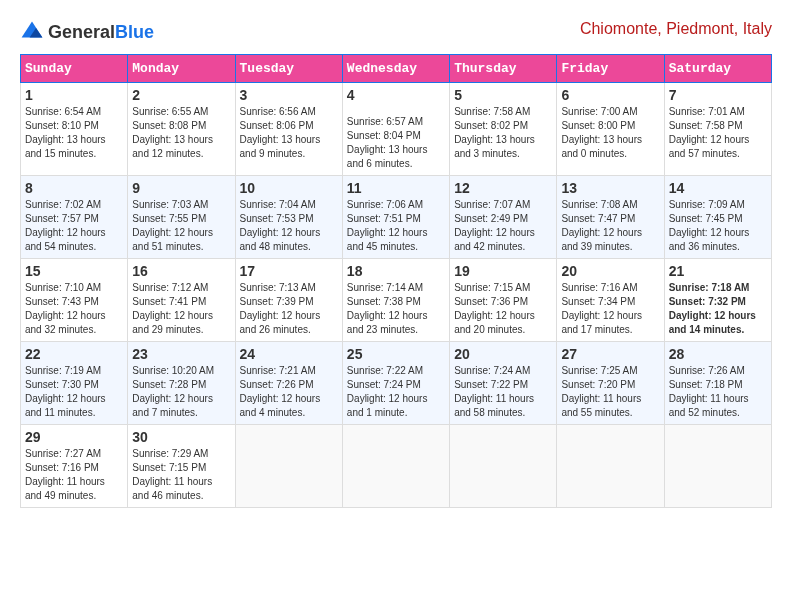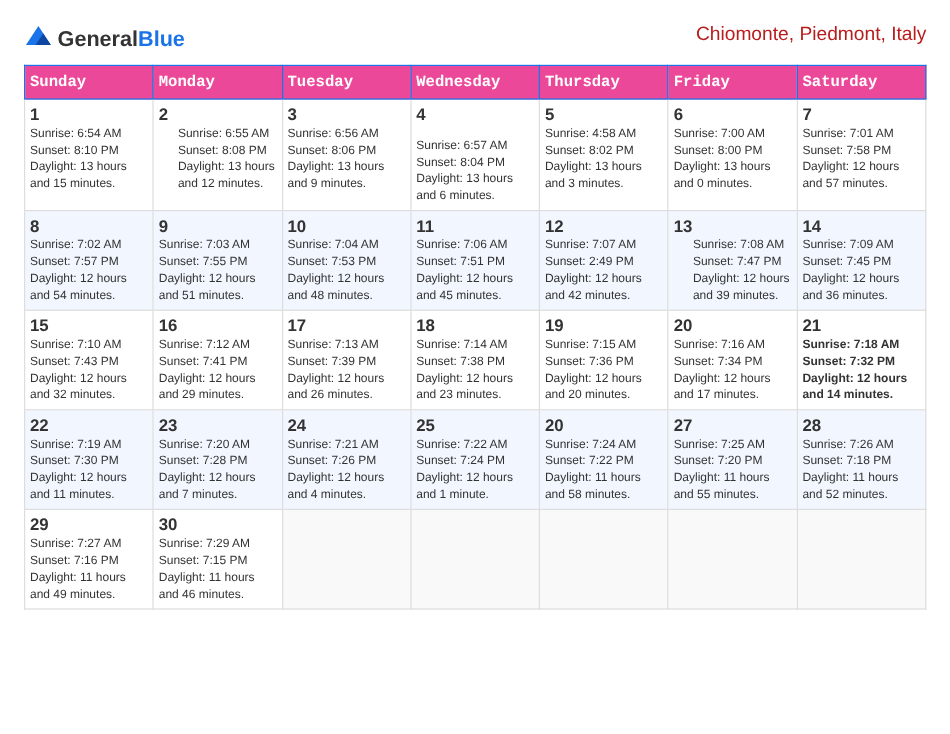--- a/index.html
+++ b/index.html
@@ -130,42 +130,42 @@
   <tr class="row-bg-odd">
         <td>
           <span class="day-num">1</span>
           <div class="day-info" style="white-space: pre-line;">Sunrise: 6:54 AM
 Sunset: 8:10 PM
 Daylight: 13 hours
 and 15 minutes.</div>
         </td>
         <td>
           <span class="day-num">2</span>
-          <div class="day-info" style="white-space: pre-line; margin-left: 16px;">Sunrise: 6:55 AM
+          <div class="day-info" style="white-space: pre-line;">Sunrise: 6:55 AM
 Sunset: 8:08 PM
 Daylight: 13 hours
 and 12 minutes.</div>
         </td>
         <td>
           <span class="day-num">3</span>
           <div class="day-info" style="white-space: pre-line;">Sunrise: 6:56 AM
 Sunset: 8:06 PM
 Daylight: 13 hours
 and 9 minutes.</div>
         </td>
         <td>
           <span class="day-num">4</span>
           <div class="day-info" style="white-space: pre-line; margin-top: 12px;">Sunrise: 6:57 AM
 Sunset: 8:04 PM
 Daylight: 13 hours
 and 6 minutes.</div>
         </td>
         <td>
           <span class="day-num">5</span>
-          <div class="day-info" style="white-space: pre-line;">Sunrise: 4:58 AM
+          <div class="day-info" style="white-space: pre-line;">Sunrise: 7:58 AM
 Sunset: 8:02 PM
 Daylight: 13 hours
 and 3 minutes.</div>
         </td>
         <td>
           <span class="day-num">6</span>
           <div class="day-info" style="white-space: pre-line;">Sunrise: 7:00 AM
 Sunset: 8:00 PM
 Daylight: 13 hours
 and 0 minutes.</div>
@@ -209,21 +209,21 @@
         </td>
         <td>
           <span class="day-num">12</span>
           <div class="day-info" style="white-space: pre-line;">Sunrise: 7:07 AM
 Sunset: 2:49 PM
 Daylight: 12 hours
 and 42 minutes.</div>
         </td>
         <td>
           <span class="day-num">13</span>
-          <div class="day-info" style="white-space: pre-line; margin-left: 16px;">Sunrise: 7:08 AM
+          <div class="day-info" style="white-space: pre-line;">Sunrise: 7:08 AM
 Sunset: 7:47 PM
 Daylight: 12 hours
 and 39 minutes.</div>
         </td>
         <td>
           <span class="day-num">14</span>
           <div class="day-info" style="white-space: pre-line;">Sunrise: 7:09 AM
 Sunset: 7:45 PM
 Daylight: 12 hours
 and 36 minutes.</div>
@@ -283,21 +283,21 @@
       <tr class="row-bg-even">
         <td>
           <span class="day-num">22</span>
           <div class="day-info" style="white-space: pre-line;">Sunrise: 7:19 AM
 Sunset: 7:30 PM
 Daylight: 12 hours
 and 11 minutes.</div>
         </td>
         <td>
           <span class="day-num">23</span>
-          <div class="day-info" style="white-space: pre-line;">Sunrise: 7:20 AM
+          <div class="day-info" style="white-space: pre-line;">Sunrise: 10:20 AM
 Sunset: 7:28 PM
 Daylight: 12 hours
 and 7 minutes.</div>
         </td>
         <td>
           <span class="day-num">24</span>
           <div class="day-info" style="white-space: pre-line;">Sunrise: 7:21 AM
 Sunset: 7:26 PM
 Daylight: 12 hours
 and 4 minutes.</div>

